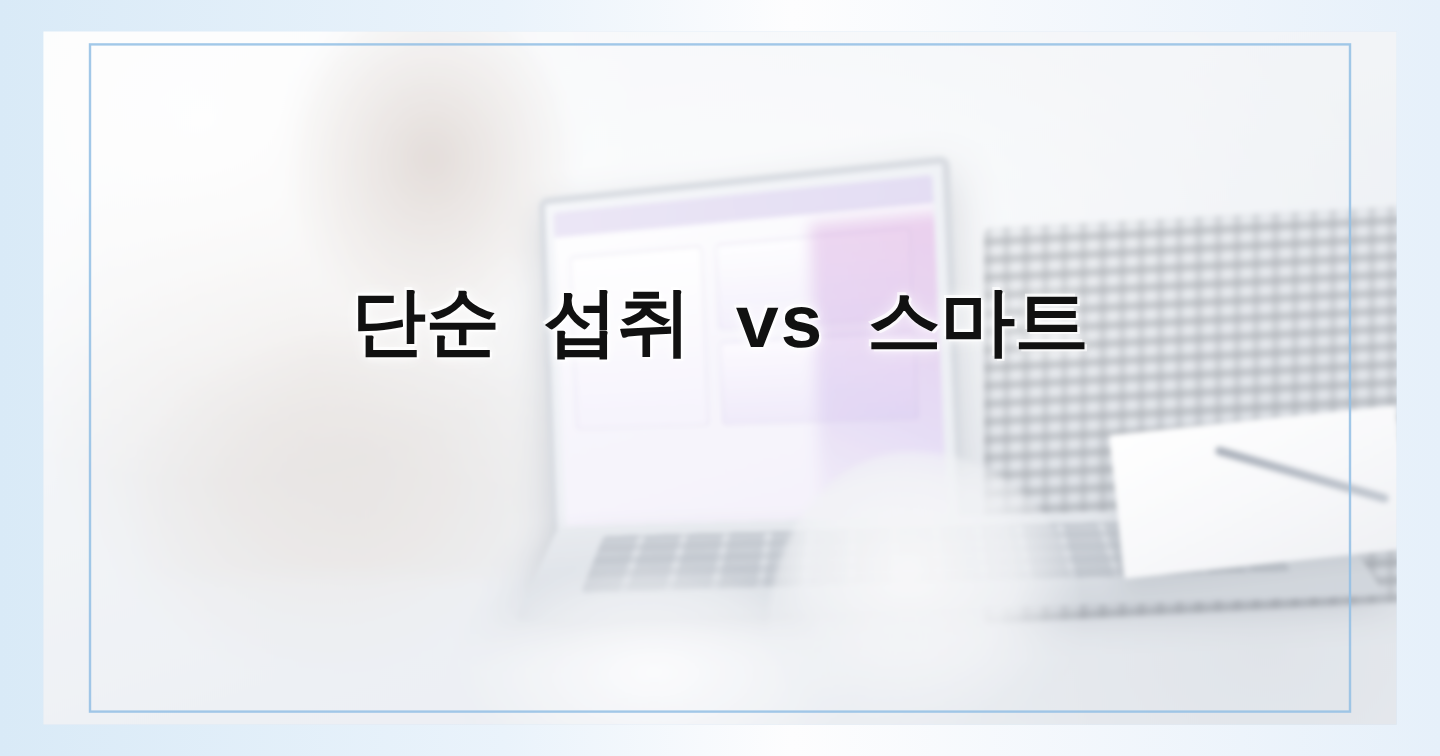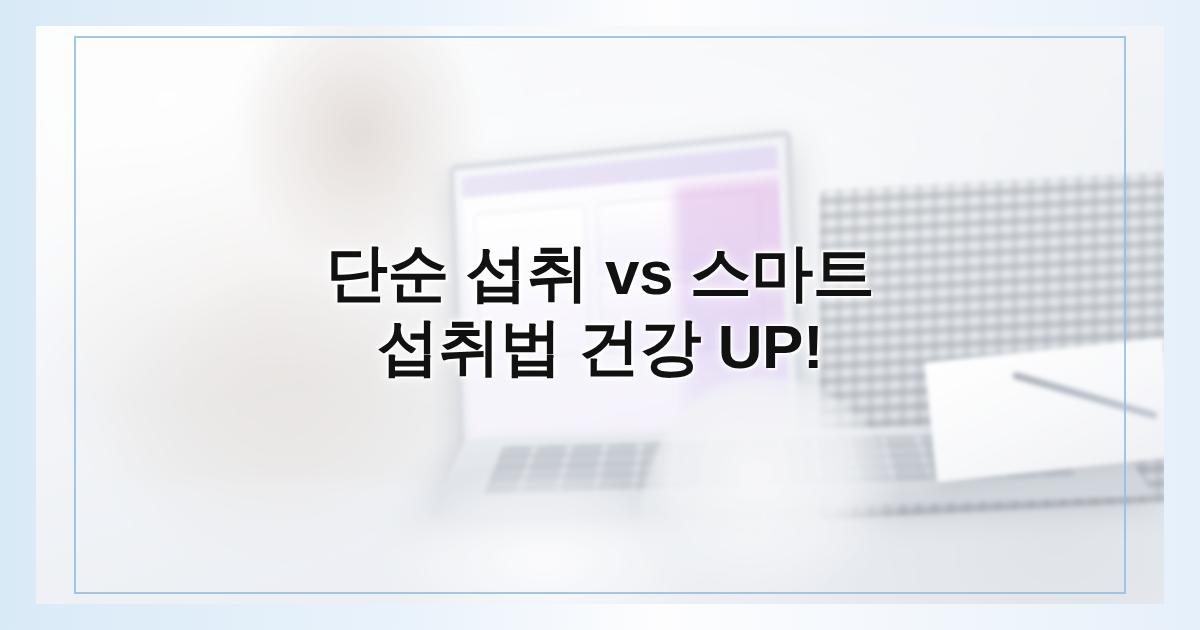--- a/index.html
+++ b/index.html
@@ -217,21 +217,21 @@
   
   .title-wrap {
     position: absolute;
     left: 0; right: 0;
     top: 236px;
     text-align: center;
     pointer-events: none;
   }
   .title-line {
     display: block;
-    font-family: Liberation Sans, sans-serif;
+    font-family: Liberation Mono, monospace;
     font-weight: bold;
     font-size: 62px;
     line-height: 74px;
     letter-spacing: -0.5px;
     color: #111111;
     text-shadow:
        0 0 6px rgba(255,255,255,0.95),
        0 0 14px rgba(255,255,255,0.85),
        2px 2px 0 rgba(255,255,255,0.7),
       -2px -2px 0 rgba(255,255,255,0.7);
@@ -267,16 +267,15 @@
 
     <div class="photo-blur"></div>
   </div>
 
   <div class="outer-band"></div>
   <div class="outer-band-grad"></div>
   <div class="inner-line"></div>
 
   <div class="title-wrap">
     <span class="title-line">단순 섭취 vs 스마트</span>
-    <span class="title-line">섭취법 건강 UP!</span>
   </div>
 
 </div>
 
 </body></html>

